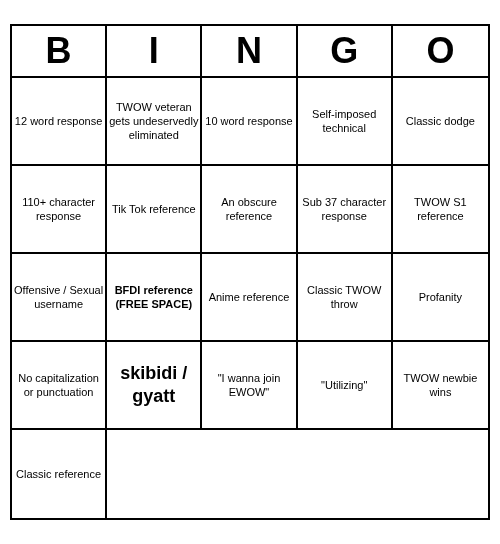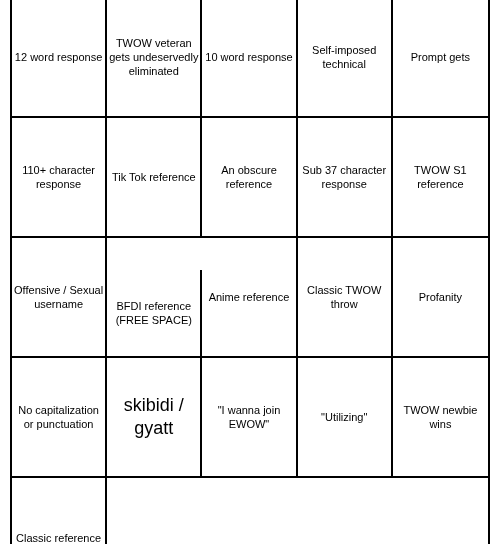--- a/index.html
+++ b/index.html
@@ -62,27 +62,26 @@
 
     .bingo-cell:nth-child(5n) {
       border-right: none;
     }
 
     .bingo-cell:nth-child(n+21) {
       border-bottom: none;
     }
 
     .bingo-cell.free-space {
-      font-weight: normal;
-      margin-top: 32px;
+      font-weight: bold;
     }
 
     .bingo-cell.large-text {
       font-size: 18px;
-      font-weight: normal;
+      font-weight: bold;
     }
 
     .cell-text {
       display: block;
     }
   </style>
 </head>
 <body>
 
 <div class="bingo-card">
@@ -100,21 +99,21 @@
       <div class="bingo-cell">
         <span class="cell-text">TWOW veteran gets undeservedly eliminated</span>
       </div>
       <div class="bingo-cell">
         <span class="cell-text">10 word response</span>
       </div>
       <div class="bingo-cell">
         <span class="cell-text">Self-imposed technical</span>
       </div>
       <div class="bingo-cell">
-        <span class="cell-text">Prompt gets</span>
+        <span class="cell-text">Classic dodge</span>
       </div>
       <div class="bingo-cell">
         <span class="cell-text">110+ character response</span>
       </div>
       <div class="bingo-cell">
         <span class="cell-text">Tik Tok reference</span>
       </div>
       <div class="bingo-cell">
         <span class="cell-text">An obscure reference</span>
       </div>

